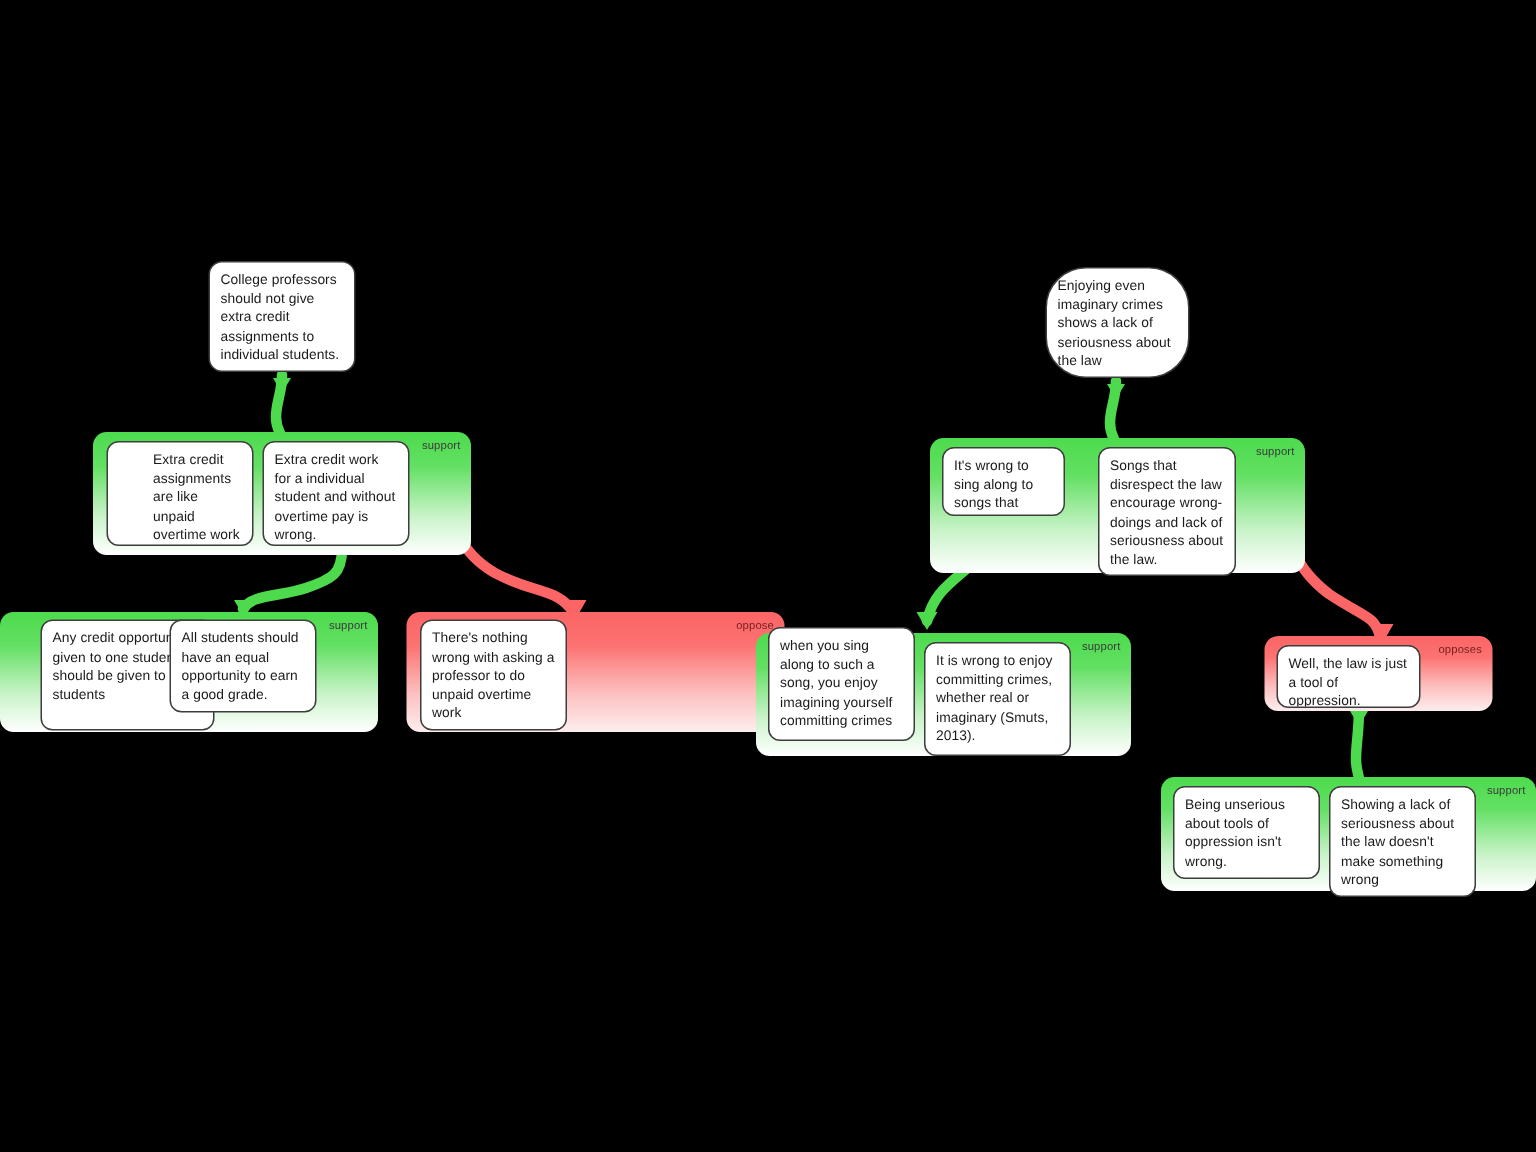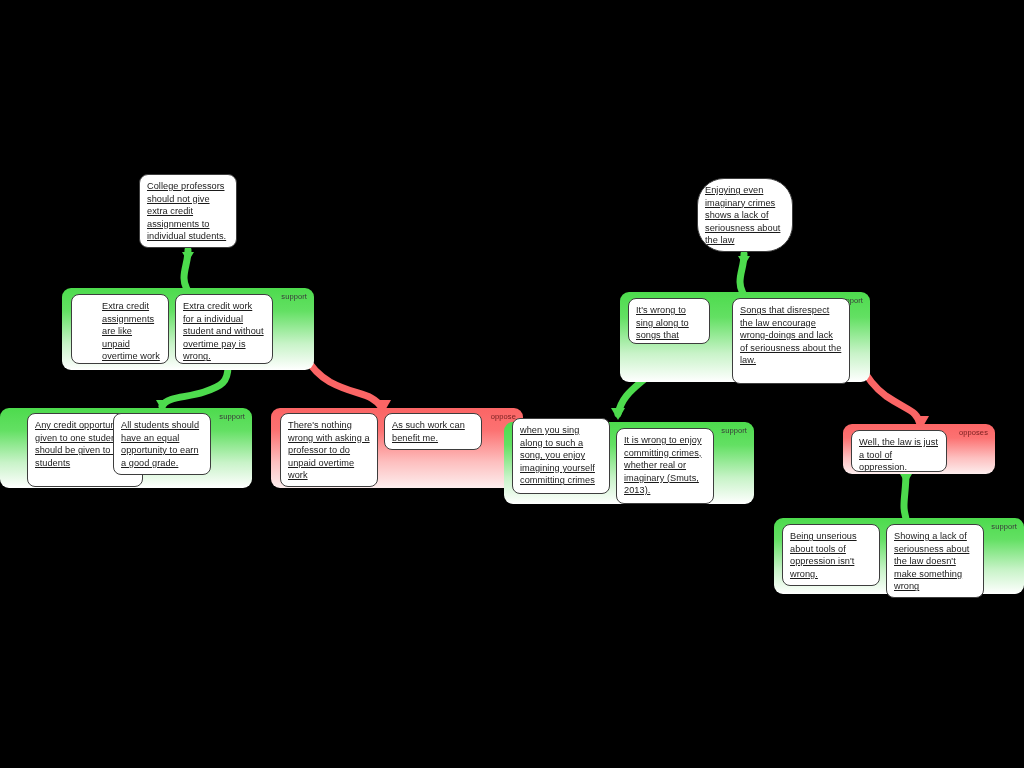--- a/index.html
+++ b/index.html
@@ -59,21 +59,21 @@
     padding: 5px 7px 4px 7px;
     font-size: 9.2px;
     line-height: 12.6px;
     color: #1a1a1a;
     letter-spacing: .05px;
     overflow: hidden;
   }
   .card.root {
     border-radius: 9px;
   }
-  .card span { display: block; text-decoration: underline; }
+  .card span { display: block; }
 </style>
 </head>
 <body>
 
 <div id="canvas">
 
   <svg class="links" viewBox="0 0 1024 768">
 
     <path d="M188 250 C 188 262, 184 268, 184 278 C 184 286, 187 288, 188 292" stroke="#4ddb4d" stroke-width="7" fill="none" stroke-linecap="round"></path>
     <polygon points="182,252 194,252 188,262" fill="#4ddb4d"></polygon>
@@ -122,35 +122,32 @@
   <div class="card" style="left:113px; top:413px; width:98px; height:62px;">
     <span>All students should have an equal opportunity to earn a good grade.</span>
   </div>
 
   <div class="group oppose" style="left:271px; top:408px; width:252px; height:80px;">
     <div class="group-label">oppose</div>
   </div>
   <div class="card" style="left:280px; top:413px; width:98px; height:74px;">
     <span>There's nothing wrong with asking a professor to do unpaid overtime work</span>
   </div>
-  <div class="card" style="left:384px; top:413px; width:98px; height:37px;">
-    <span>As such work can benefit me.</span>
-  </div>
 
   <div class="card root" style="left:697px; top:178px; width:96px; height:74px;border-radius:27px;">
     <span>Enjoying even imaginary crimes shows a lack of seriousness about the law</span>
   </div>
 
   <div class="group support" style="left:620px; top:292px; width:250px; height:90px;">
     <div class="group-label">support</div>
   </div>
   <div class="card" style="left:628px; top:298px; width:82px; height:46px;">
     <span>It's wrong to sing along to songs that glorify crime.</span>
   </div>
-  <div class="card" style="left:732px; top:298px; width:118px; height:86px;">
+  <div class="card" style="left:732px; top:298px; width:92px; height:86px;">
     <span>Songs that disrespect the law encourage wrong-doings and lack of seriousness about the law.</span>
   </div>
 
   <div class="group support" style="left:504px; top:422px; width:250px; height:82px;">
     <div class="group-label">support</div>
   </div>
   <div class="card" style="left:512px; top:418px; width:98px; height:76px;">
     <span>when you sing along to such a song, you enjoy imagining yourself committing crimes</span>
   </div>
   <div class="card" style="left:616px; top:428px; width:98px; height:76px;">

